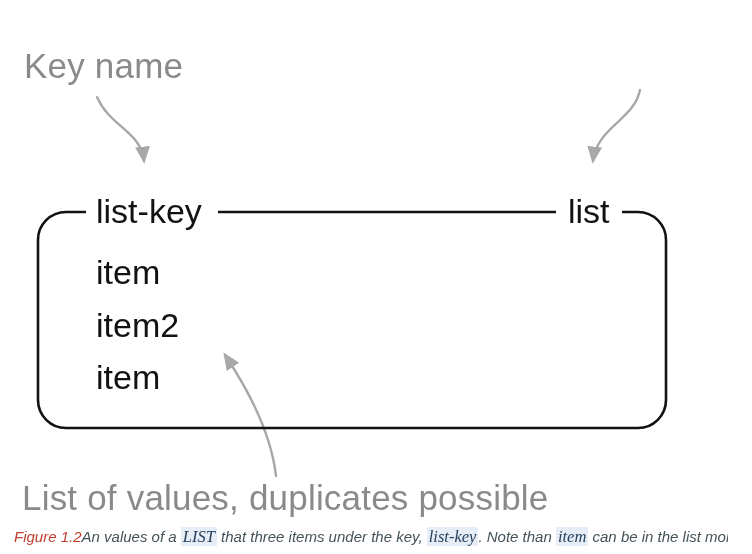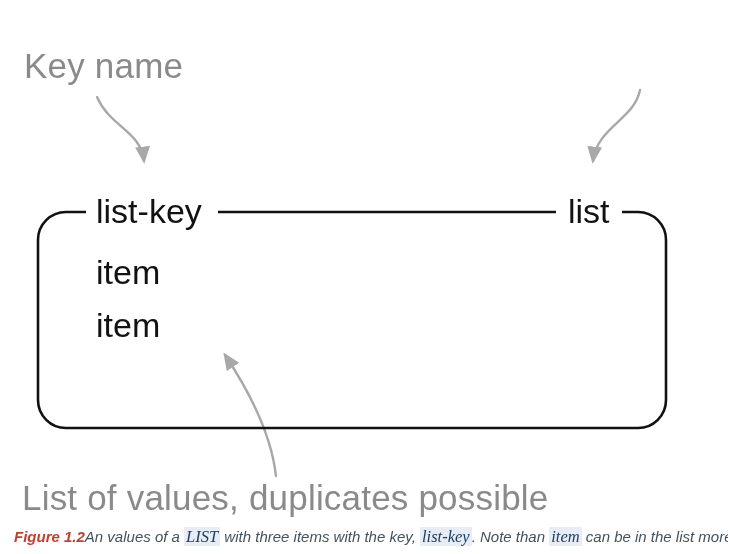--- a/index.html
+++ b/index.html
@@ -79,21 +79,21 @@
     left: 14px;
     top: 527px;
     width: 730px;
     font-size: 15px;
     font-style: italic;
     color: var(--caption-text);
     white-space: nowrap;
   }
   #caption .figure-label {
     color: var(--figure-label-red);
-    font-weight: 700;
+    font-weight: 400;
   }
   #caption .code {
     font-family: "Liberation Serif", "DejaVu Serif", serif;
     font-size: 16.5px;
     font-style: italic;
     color: var(--code-text);
     background: var(--code-bg);
     padding: 0 2px;
     border-radius: 1px;
   }
@@ -116,18 +116,19 @@
   </svg>
 
   <div id="key-name-label" class="annot">Key name</div>
   <div id="list-values-label" class="annot">List of values, duplicates possible</div>
 
   <div id="box-key-label" class="border-label">list-key</div>
   <div id="box-type-label" class="border-label">list</div>
 
   <div id="box-items">
     <div class="item-line">item</div>
+    <div class="item-line">item2</div>
     <div class="item-line">item</div>
   </div>
 
-  <div id="caption"><span class="figure-label">Figure 1.2</span><span>An values of a </span><span class="code">LIST</span><span> with three items with the key, </span><span class="code">list-key</span><span>. Note than </span><span class="code">item</span><span> can be in the list more than once.</span></div>
+  <div id="caption"><span class="figure-label">Figure 1.2</span><span>An values of a </span><span class="code">LIST</span><span> that three items under the key, </span><span class="code">list-key</span><span>. Note than </span><span class="code">item</span><span> can be in the list more than once.</span></div>
 
 </div>
 
 </body></html>

